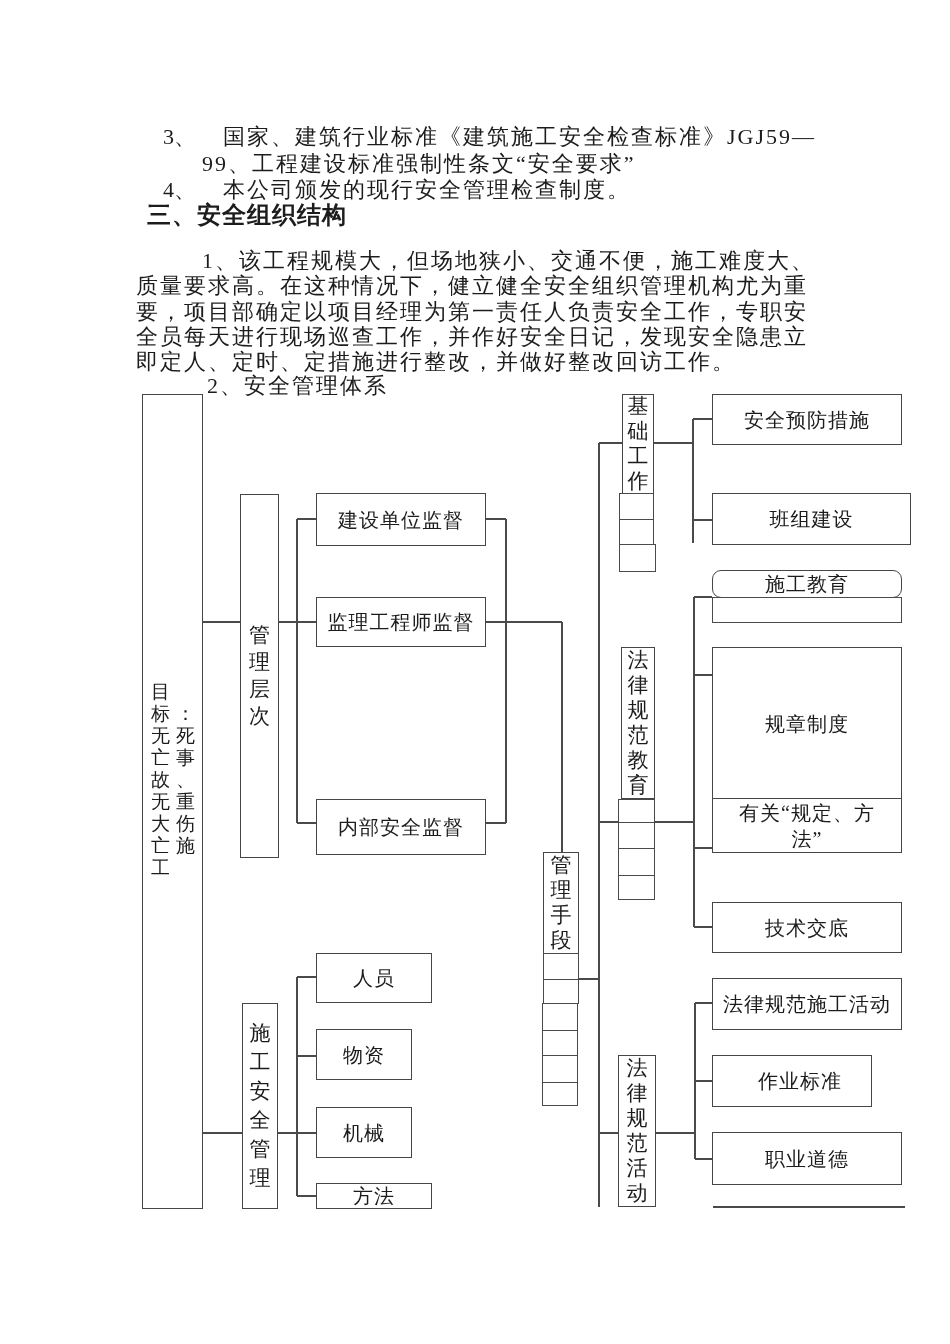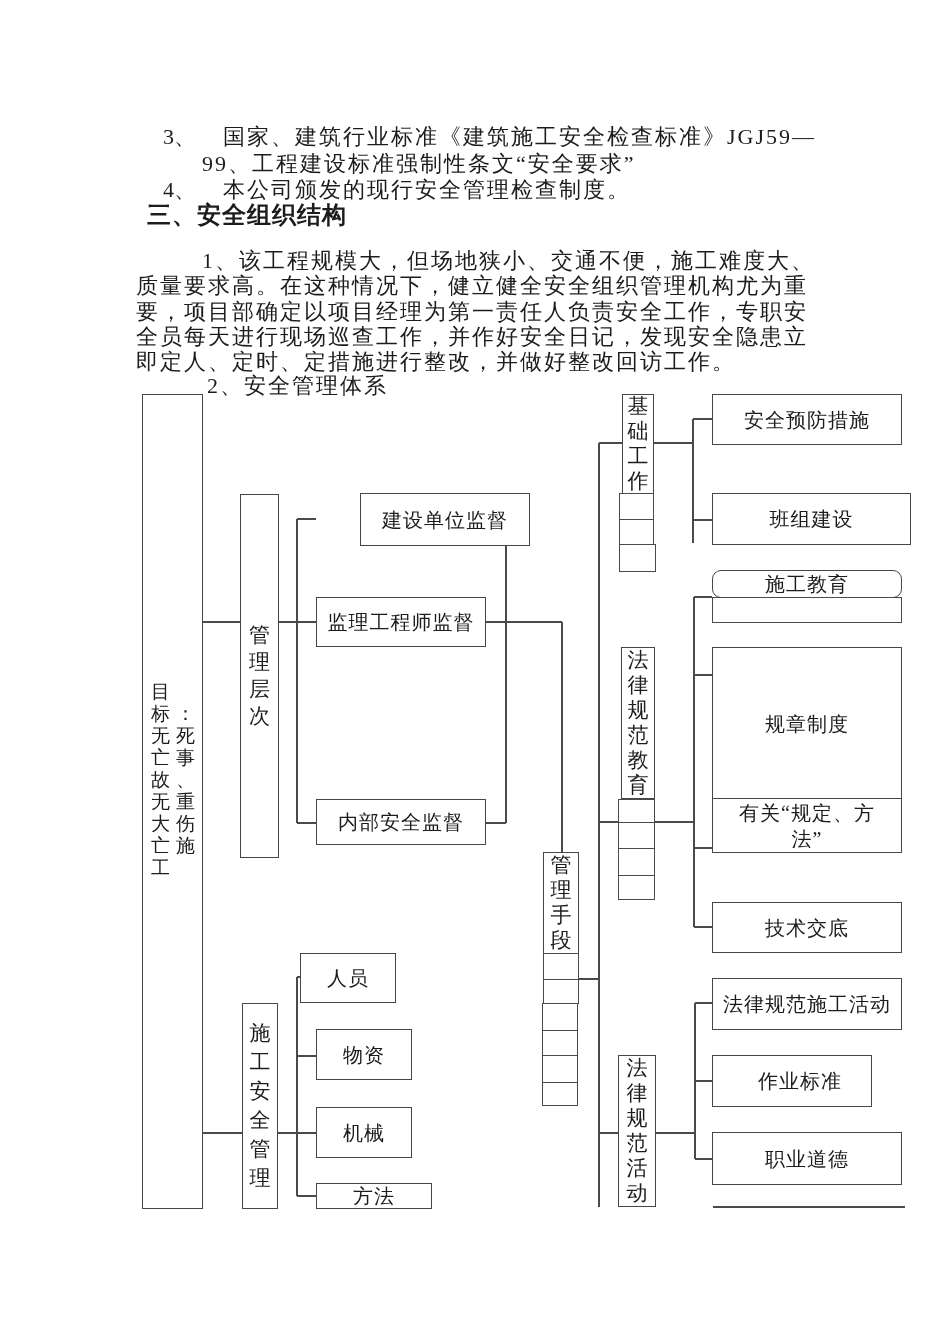--- a/index.html
+++ b/index.html
@@ -163,25 +163,25 @@
 无重
 大伤
 亡施
 工</div>
 
   <div class="box vbox lh27" style="left:240px;top:494px;width:39px;height:364px;">管
 理
 层
 次</div>
 
-  <div class="box" style="left:316px;top:493px;width:170px;height:53px;margin-left:44px;">建设单位监督</div>
+  <div class="box" style="left:316px;top:493px;width:170px;height:53px;">建设单位监督</div>
 
   <div class="box" style="left:316px;top:597px;width:170px;height:50px;">监理工程师监督</div>
 
-  <div class="box" style="left:316px;top:799px;width:170px;height:46px;">内部安全监督</div>
+  <div class="box" style="left:316px;top:799px;width:170px;height:56px;">内部安全监督</div>
 
   <div class="box vbox lh25" style="left:622px;top:394px;width:32px;height:100px;">基
 础
 工
 作</div>
   <div class="cell" style="left:619px;top:493px;width:35px;height:27px;"></div>
   <div class="cell" style="left:619px;top:519px;width:35px;height:26px;"></div>
   <div class="cell" style="left:619px;top:544px;width:37px;height:28px;"></div>
 
   <div class="box" style="left:712px;top:394px;width:190px;height:51px;">安全预防措施</div>
@@ -233,21 +233,21 @@
 活
 动</div>
 
   <div class="box vbox lh29" style="left:242px;top:1003px;width:36px;height:206px;">施
 工
 安
 全
 管
 理</div>
 
-  <div class="box" style="left:300px;top:953px;width:96px;height:50px;text-align:center;">人员</div>
+  <div class="box" style="left:316px;top:953px;width:116px;height:50px;text-align:center;">人员</div>
 
   <div class="box" style="left:316px;top:1029px;width:96px;height:51px;">物资</div>
 
   <div class="box" style="left:316px;top:1107px;width:96px;height:51px;">机械</div>
 
   <div class="box" style="left:316px;top:1183px;width:116px;height:26px;line-height:24px;">方法</div>
 
 </div>
 
 </body></html>

